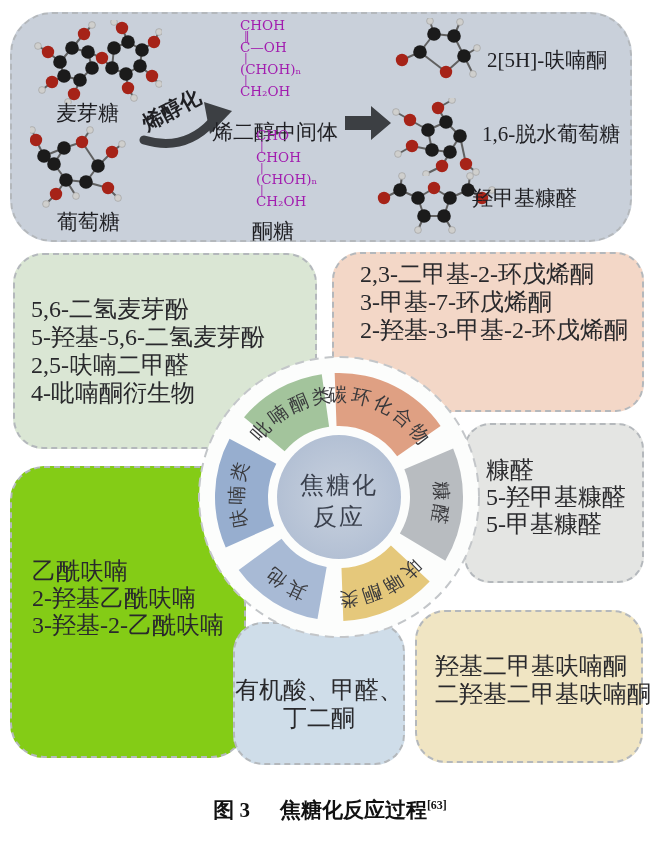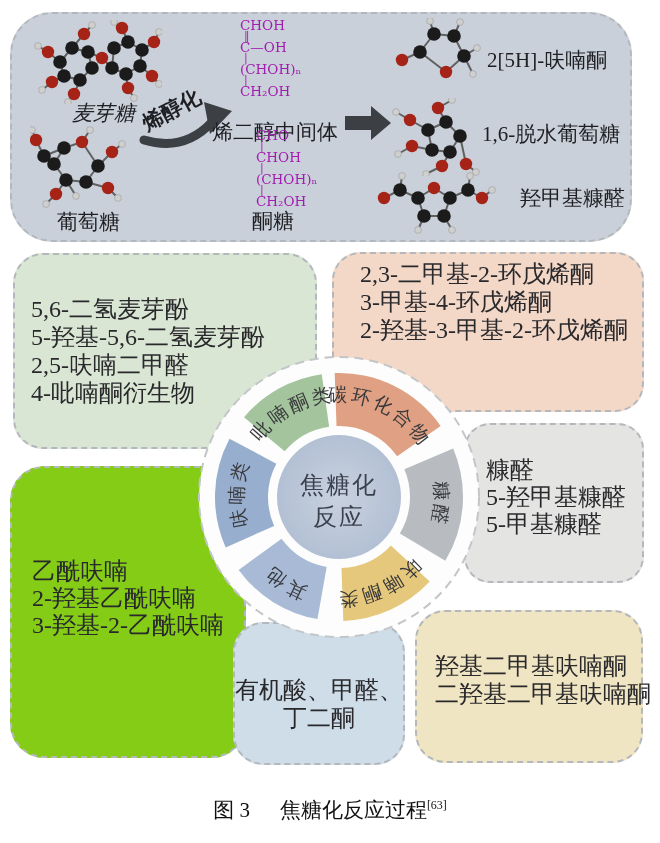--- a/index.html
+++ b/index.html
@@ -30,21 +30,21 @@
   .fline{font-size:13.5px;line-height:14px;white-space:nowrap;}
   .bond{font-size:11px;line-height:8px;margin-left:4px;}
   .enol{transform:rotate(-28deg);transform-origin:center;font-weight:600;}
 
   #wheel-svg{position:absolute;left:164px;top:322px;z-index:3;}
   .seglabel{font-size:19px;fill:#38383b;letter-spacing:3px;font-family:"Liberation Serif","DejaVu Serif",serif;}
   .centerline{font-size:24px;fill:#3a404d;letter-spacing:2px;font-family:"Liberation Serif","DejaVu Serif",serif;text-anchor:middle;}
 
   .molsvg{position:absolute;}
 
-  #caption{position:absolute;left:0;top:796px;width:660px;text-align:center;font-weight:normal;font-size:21px;color:#111111;}
+  #caption{position:absolute;left:0;top:796px;width:660px;text-align:center;font-weight:bold;font-size:21px;color:#111111;}
   #caption .cap-gap{display:inline-block;width:30px;}
   #caption sup{font-size:12px;}
 </style>
 </head>
 <body>
 
 <div id="fig">
 
   <div id="top-panel" class="panel">
     <svg class="molsvg" id="mol-maltose" style="left:18px;top:6px;" width="132" height="84" viewBox="0 0 132 84">
@@ -101,21 +101,21 @@
         <circle cx="98" cy="68" r="6.2" fill="#a62318"></circle>
         <circle cx="8" cy="26" r="3.4" fill="#cfcfcd" stroke="#9a9a9a" stroke-width="0.6"></circle>
         <circle cx="12" cy="70" r="3.4" fill="#cfcfcd" stroke="#9a9a9a" stroke-width="0.6"></circle>
         <circle cx="38" cy="82" r="3.4" fill="#cfcfcd" stroke="#9a9a9a" stroke-width="0.6"></circle>
         <circle cx="62" cy="5" r="3.4" fill="#cfcfcd" stroke="#9a9a9a" stroke-width="0.6"></circle>
         <circle cx="84" cy="2" r="3.4" fill="#cfcfcd" stroke="#9a9a9a" stroke-width="0.6"></circle>
         <circle cx="129" cy="12" r="3.4" fill="#cfcfcd" stroke="#9a9a9a" stroke-width="0.6"></circle>
         <circle cx="129" cy="64" r="3.4" fill="#cfcfcd" stroke="#9a9a9a" stroke-width="0.6"></circle>
         <circle cx="104" cy="78" r="3.4" fill="#cfcfcd" stroke="#9a9a9a" stroke-width="0.6"></circle>
       </svg>
-    <div class="cn-label" style="left:60px;top:85px;font-style:italic;">麦芽糖</div>
+    <div class="cn-label" style="left:44px;top:85px;">麦芽糖</div>
 
     <svg class="molsvg" id="mol-glucose" style="left:18px;top:112px;" width="112" height="84" viewBox="0 0 112 84">
         <line x1="52" y1="16" x2="34" y2="22" stroke="#606060" stroke-width="2"></line>
         <line x1="34" y1="22" x2="24" y2="38" stroke="#606060" stroke-width="2"></line>
         <line x1="24" y1="38" x2="36" y2="54" stroke="#606060" stroke-width="2"></line>
         <line x1="36" y1="54" x2="56" y2="56" stroke="#606060" stroke-width="2"></line>
         <line x1="56" y1="56" x2="68" y2="40" stroke="#606060" stroke-width="2"></line>
         <line x1="68" y1="40" x2="52" y2="16" stroke="#606060" stroke-width="2"></line>
         <line x1="68" y1="40" x2="82" y2="26" stroke="#606060" stroke-width="2"></line>
         <line x1="56" y1="56" x2="78" y2="62" stroke="#606060" stroke-width="2"></line>
@@ -166,21 +166,21 @@
     <div class="cn-label" style="left:200px;top:104px;text-align:center;">烯二醇中间体</div>
     <div class="formula" style="left:244px;top:114px;">
         <div class="fline">CHO</div>
         <div class="fline bond">|</div>
         <div class="fline">CHOH</div>
         <div class="fline bond">|</div>
         <div class="fline">(CHOH)ₙ</div>
         <div class="fline bond">|</div>
         <div class="fline">CH₂OH</div>
       </div>
-    <div class="cn-label" style="left:240px;top:193px;">酮糖</div>
+    <div class="cn-label" style="left:240px;top:203px;">酮糖</div>
 
     <svg class="molsvg" style="left:333px;top:92px;" width="46" height="34" viewBox="0 0 46 34">
       <polygon points="0,10 26,10 26,0 46,17 26,34 26,24 0,24" fill="#3c3f43"></polygon>
     </svg>
 
     <svg class="molsvg" id="mol-furanone" style="left:382px;top:4px;" width="88" height="72" viewBox="0 0 88 72">
         <line x1="26" y1="34" x2="40" y2="16" stroke="#606060" stroke-width="2"></line>
         <line x1="40" y1="16" x2="60" y2="18" stroke="#606060" stroke-width="2"></line>
         <line x1="60" y1="18" x2="70" y2="38" stroke="#606060" stroke-width="2"></line>
         <line x1="70" y1="38" x2="52" y2="54" stroke="#606060" stroke-width="2"></line>
@@ -259,35 +259,35 @@
         <circle cx="94" cy="18" r="6.8" fill="#1b1b1b"></circle>
         <circle cx="108" cy="26" r="6.2" fill="#a62318"></circle>
         <circle cx="118" cy="18" r="3.4" fill="#cfcfcd" stroke="#9a9a9a" stroke-width="0.6"></circle>
         <circle cx="44" cy="58" r="3.4" fill="#cfcfcd" stroke="#9a9a9a" stroke-width="0.6"></circle>
         <circle cx="78" cy="58" r="3.4" fill="#cfcfcd" stroke="#9a9a9a" stroke-width="0.6"></circle>
         <circle cx="96" cy="4" r="3.4" fill="#cfcfcd" stroke="#9a9a9a" stroke-width="0.6"></circle>
       </svg>
 
     <div class="cn-label" style="left:475px;top:32px;">2[5H]-呋喃酮</div>
     <div class="cn-label" style="left:470px;top:106px;">1,6-脱水葡萄糖</div>
-    <div class="cn-label" style="left:508px;top:170px;">羟甲基糠醛</div>
+    <div class="cn-label" style="left:460px;top:170px;">羟甲基糠醛</div>
   </div>
 
   <div id="box-pyranones" class="panel">
     <div class="lines">
         <div class="bline">5,6-二氢麦芽酚</div>
         <div class="bline">5-羟基-5,6-二氢麦芽酚</div>
         <div class="bline">2,5-呋喃二甲醛</div>
         <div class="bline">4-吡喃酮衍生物</div>
       </div>
   </div>
   <div id="box-carbocyclic" class="panel">
     <div class="lines">
         <div class="bline">2,3-二甲基-2-环戊烯酮</div>
-        <div class="bline">3-甲基-4-环戊烯酮</div>
+        <div class="bline">3-甲基-7-环戊烯酮</div>
         <div class="bline">2-羟基-3-甲基-2-环戊烯酮</div>
       </div>
   </div>
   <div id="box-furfurals" class="panel">
     <div class="lines">
         <div class="bline">糠醛</div>
         <div class="bline">5-羟甲基糠醛</div>
         <div class="bline">5-甲基糠醛</div>
       </div>
   </div>

